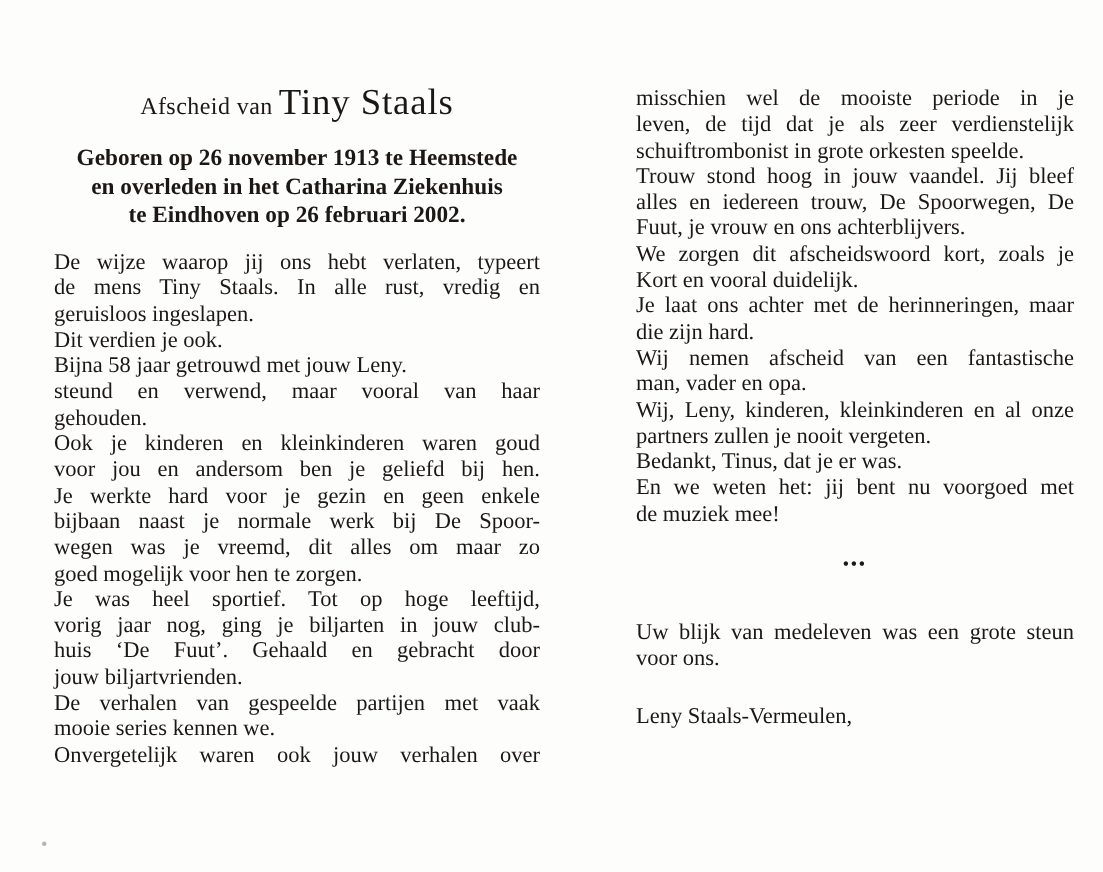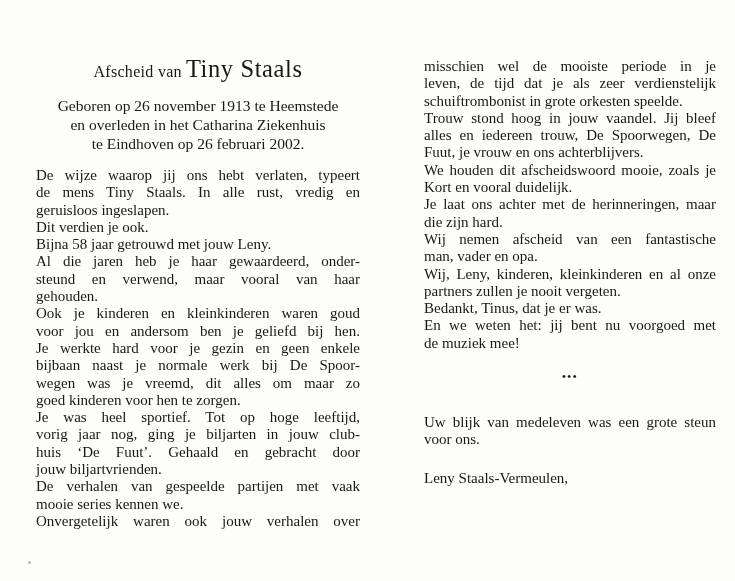--- a/index.html
+++ b/index.html
@@ -31,20 +31,21 @@
   }
   .title-prefix { font-size: 16px; letter-spacing: 0.3px; }
   .title-name   { font-size: 24.5px; letter-spacing: 0.6px; }
 
   .subtitle { margin-top: 12px; }
   .subtitle .line {
     text-align: center;
     font-size: 15.5px;
     line-height: 19px;
     white-space: nowrap;
+    font-weight: bold;
   }
 
   .body-lines { margin-top: 14px; }
   .body-lines .line {
     font-size: 15px;
     line-height: 17.3px;
     white-space: nowrap;
   }
   .body-lines .line.just {
     white-space: normal;
@@ -87,48 +88,47 @@
         <div class="line">Geboren op 26 november 1913 te Heemstede</div>
         <div class="line">en overleden in het Catharina Ziekenhuis</div>
         <div class="line">te Eindhoven op 26 februari 2002.</div>
       </div>
     <div class="body-lines">
         <div class="line just">De wijze waarop jij ons hebt verlaten, typeert</div>
         <div class="line just">de mens Tiny Staals. In alle rust, vredig en</div>
         <div class="line">geruisloos ingeslapen.</div>
         <div class="line">Dit verdien je ook.</div>
         <div class="line">Bijna 58 jaar getrouwd met jouw Leny.</div>
-        <div class="line just">Al die jaren heb je haar gewaardeerd, onder-</div>
         <div class="line just">steund en verwend, maar vooral van haar</div>
         <div class="line">gehouden.</div>
         <div class="line just">Ook je kinderen en kleinkinderen waren goud</div>
         <div class="line just">voor jou en andersom ben je geliefd bij hen.</div>
         <div class="line just">Je werkte hard voor je gezin en geen enkele</div>
         <div class="line just">bijbaan naast je normale werk bij De Spoor-</div>
         <div class="line just">wegen was je vreemd, dit alles om maar zo</div>
-        <div class="line">goed kinderen voor hen te zorgen.</div>
+        <div class="line">goed mogelijk voor hen te zorgen.</div>
         <div class="line just">Je was heel sportief. Tot op hoge leeftijd,</div>
         <div class="line just">vorig jaar nog, ging je biljarten in jouw club-</div>
         <div class="line just">huis ‘De Fuut’. Gehaald en gebracht door</div>
         <div class="line">jouw biljartvrienden.</div>
         <div class="line just">De verhalen van gespeelde partijen met vaak</div>
         <div class="line">mooie series kennen we.</div>
         <div class="line just">Onvergetelijk waren ook jouw verhalen over</div>
       </div>
   </div>
 
   <div class="col col-right">
     <div class="body-lines">
         <div class="line just">misschien wel de mooiste periode in je</div>
         <div class="line just">leven, de tijd dat je als zeer verdienstelijk</div>
         <div class="line">schuiftrombonist in grote orkesten speelde.</div>
         <div class="line just">Trouw stond hoog in jouw vaandel. Jij bleef</div>
         <div class="line just">alles en iedereen trouw, De Spoorwegen, De</div>
         <div class="line">Fuut, je vrouw en ons achterblijvers.</div>
-        <div class="line just">We houden dit afscheidswoord mooie, zoals je</div>
+        <div class="line just">We zorgen dit afscheidswoord kort, zoals je</div>
         <div class="line">Kort en vooral duidelijk.</div>
         <div class="line just">Je laat ons achter met de herinneringen, maar</div>
         <div class="line">die zijn hard.</div>
         <div class="line just">Wij nemen afscheid van een fantastische</div>
         <div class="line">man, vader en opa.</div>
         <div class="line just">Wij, Leny, kinderen, kleinkinderen en al onze</div>
         <div class="line">partners zullen je nooit vergeten.</div>
         <div class="line">Bedankt, Tinus, dat je er was.</div>
         <div class="line just">En we weten het: jij bent nu voorgoed met</div>
         <div class="line">de muziek mee!</div>

